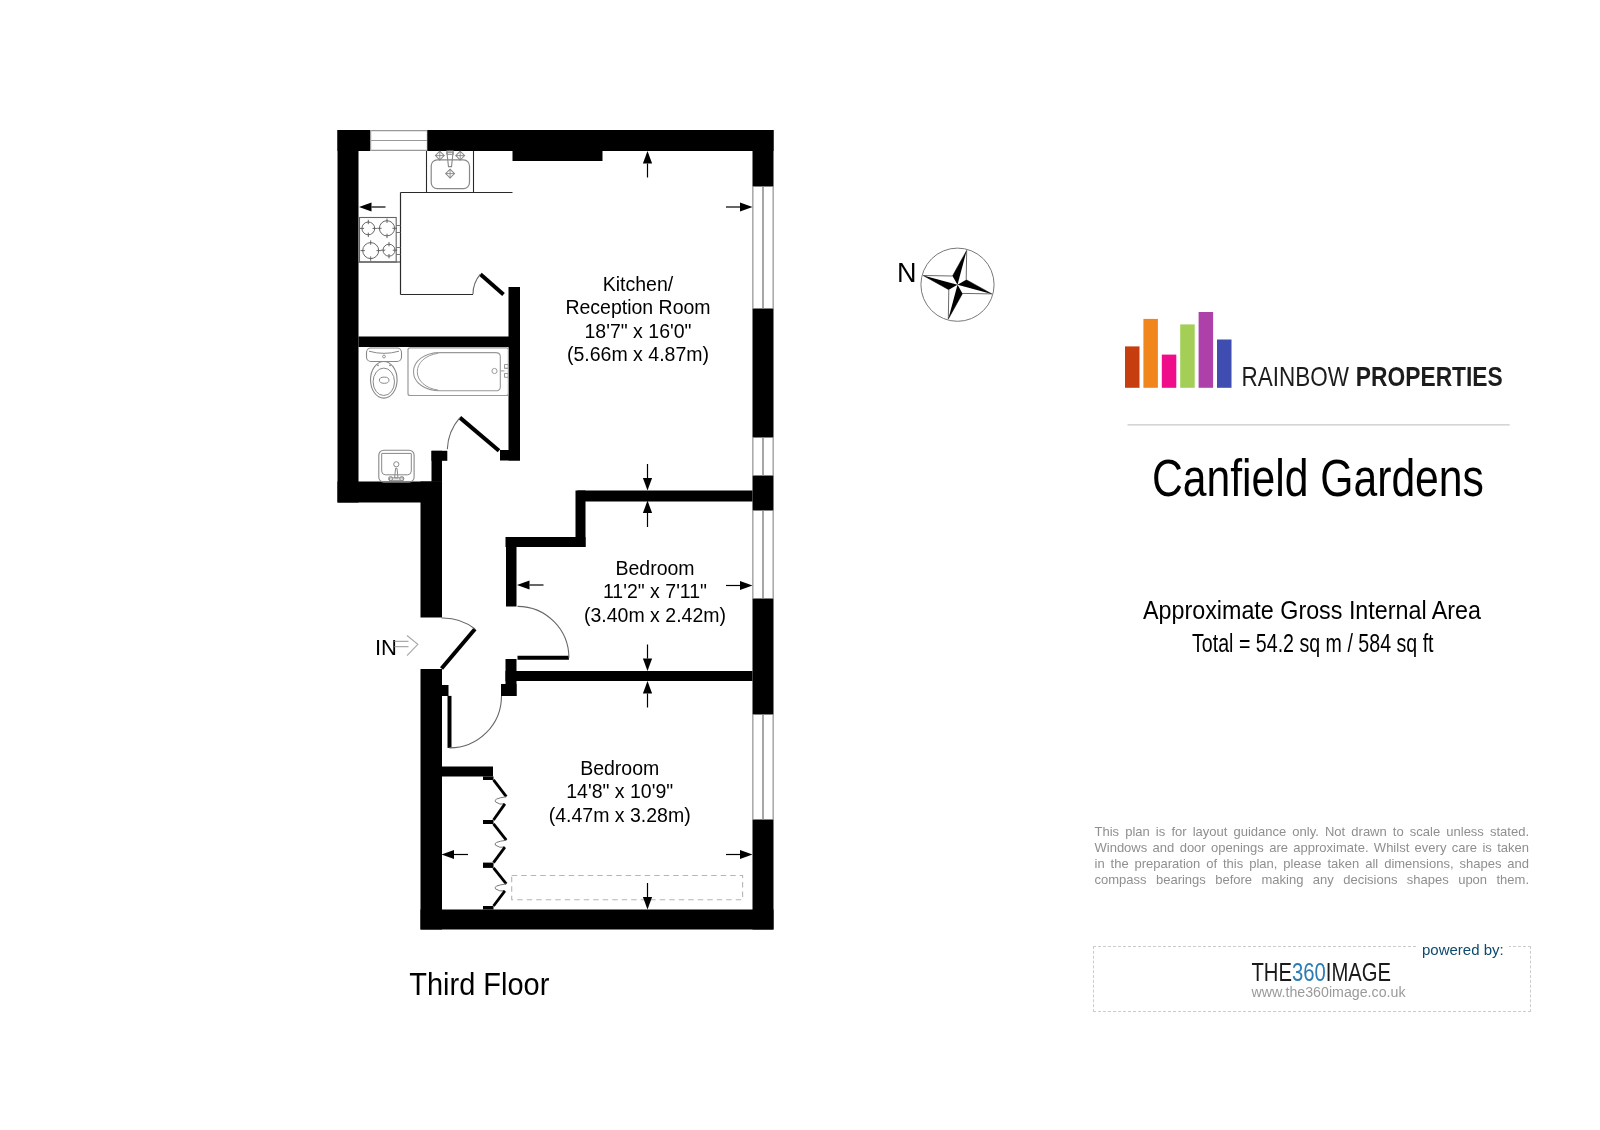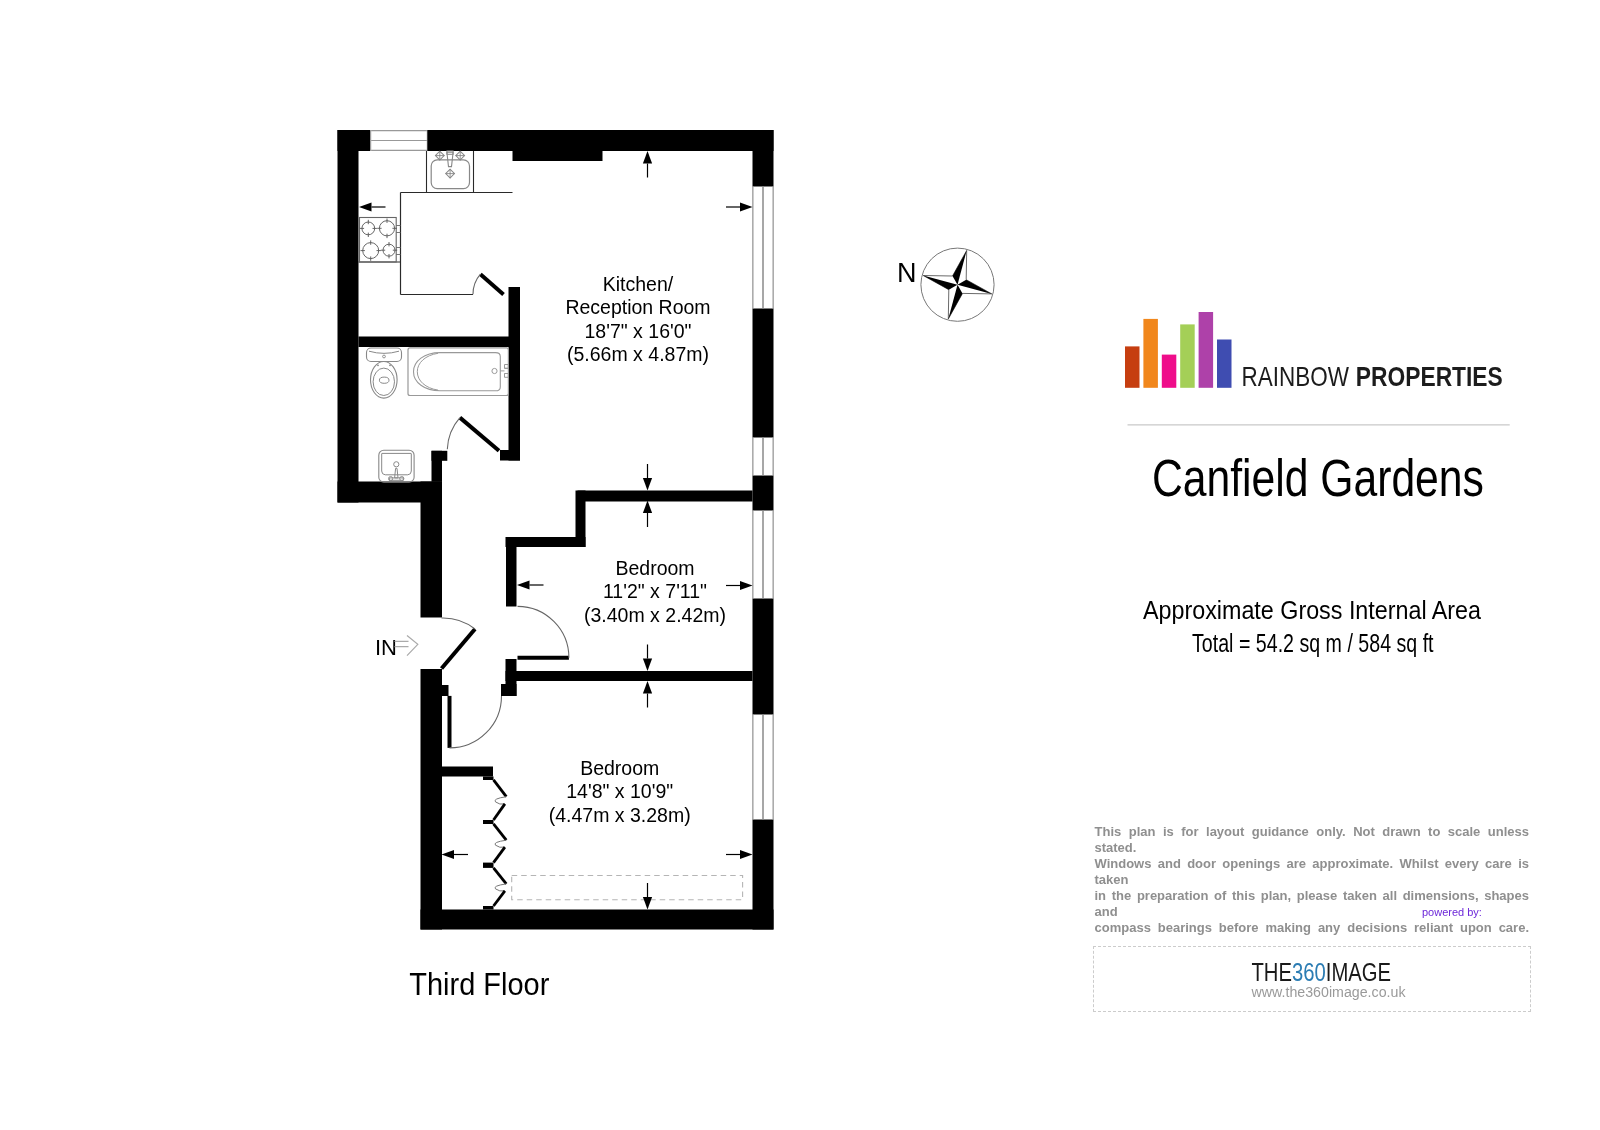--- a/index.html
+++ b/index.html
@@ -6,27 +6,27 @@
   body{width:1600px;height:1130px;position:relative;font-family:"Liberation Sans",sans-serif;}
   .abs{position:absolute;filter:brightness(1);}
   .disc{color:#8f8f8f;font-size:13px;line-height:16px;width:434.5px;}
   .disc div{text-align:justify;text-align-last:justify;}
 </style>
 </head>
 <body>
 
 <div class="abs" style="left:1093px;top:946px;width:435.5px;height:63.8px;border:1px dashed #cccccc;"></div>
 
-<div class="abs" style="left:1417px;top:906px;font-size:11px;color:#6d28d9;background:#fff;padding:0 5px;">powered by:</div>
-
-<div class="abs disc" style="left:1094.5px;top:824.4px;font-weight:bold;">
+<div class="abs" style="left:1417px;top:941px;font-size:15px;color:#0c4a6e;background:#fff;padding:0 5px;">powered by:</div>
+
+<div class="abs disc" style="left:1094.5px;top:824.4px;">
 <div>This plan is for layout guidance only. Not drawn to scale unless stated.</div>
 <div>Windows and door openings are approximate. Whilst every care is taken</div>
 <div>in the preparation of this plan, please taken all dimensions, shapes and</div>
-<div>compass bearings before making any decisions reliant upon care.</div>
+<div>compass bearings before making any decisions shapes upon them.</div>
 </div>
 
 <svg style="position:absolute;left:0;top:0;filter:brightness(1);" width="1600" height="1130" viewBox="0 0 1600 1130" xmlns="http://www.w3.org/2000/svg">
 
 <rect x="337.5" y="130.0" width="33.2" height="21.0" fill="#000"></rect>
 
 <g>
       <rect x="370.7" y="130.0" width="56.6" height="21.0" fill="#fff"></rect>
       <line x1="370.7" y1="130.6" x2="427.3" y2="130.6" stroke="#999" stroke-width="1.1"></line>
       <line x1="370.7" y1="140.5" x2="427.3" y2="140.5" stroke="#999" stroke-width="1.1"></line>

